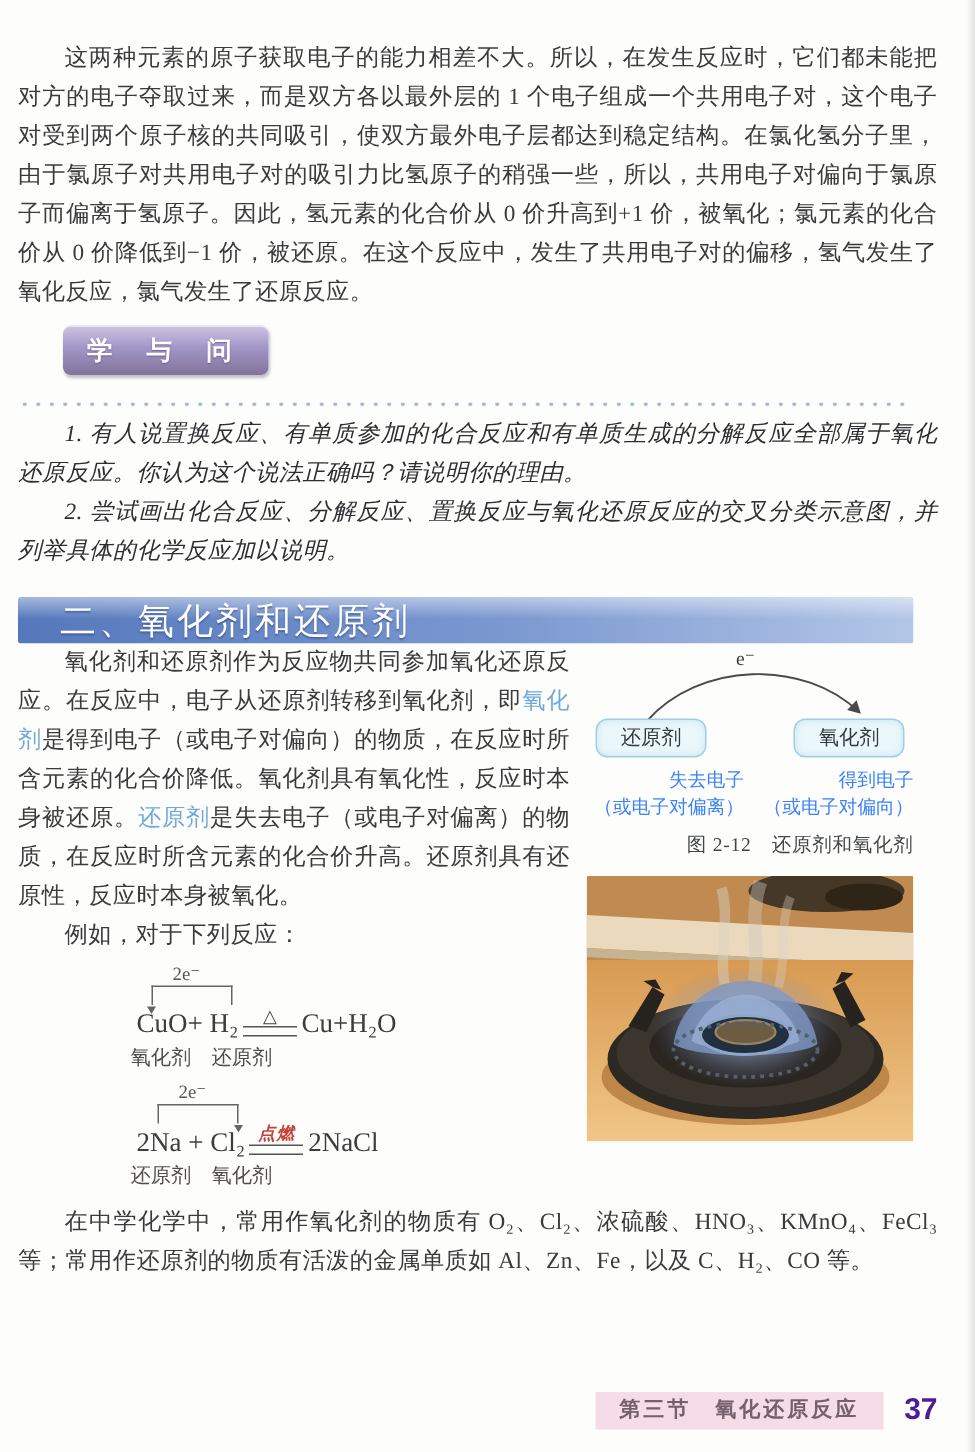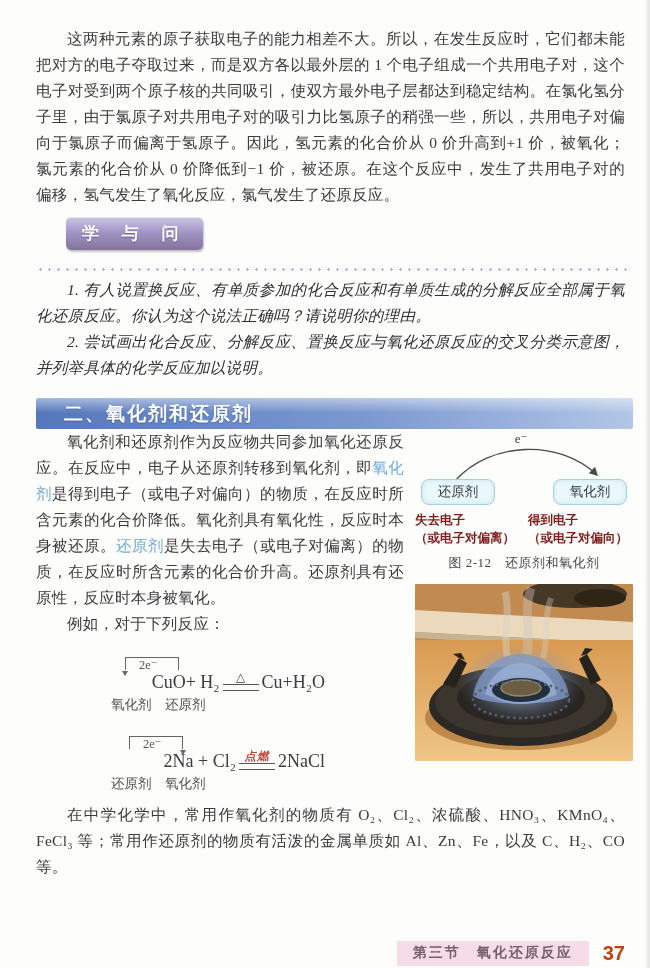--- a/index.html
+++ b/index.html
@@ -6,21 +6,21 @@
   .page{
     position:relative; width:650px; height:968px; margin:0 auto;
     background:#fdfdfb; overflow:hidden;
     font-family:"Liberation Serif","DejaVu Serif",serif;
     color:#3b3b3d;
   }
   .page::after{ 
     content:""; position:absolute; top:0; right:0; width:6px; height:100%;
     background:linear-gradient(90deg, rgba(0,0,0,0), rgba(0,0,0,.10)); pointer-events:none;
   }
-  .content{position:relative; padding:26px 25px 0 36px;}
+  .content{position:relative; padding:26px 25px 0 12px;}
   .body-para{
     margin:0; font-size:15.5px; line-height:26px; letter-spacing:.3px;
     text-align:justify; text-indent:2em;
   }
   .term{color:#6fa9d9;}
   
   .xyw-badge{
     display:inline-block; margin:9px 0 13px 30px; padding:5px 16px;
     background:linear-gradient(180deg,#cdc5e3 0%, #a296c8 45%, #837399 100%);
     border-radius:5px; box-shadow:1px 2px 2px rgba(90,80,120,.35), inset 0 1px 0 rgba(255,255,255,.55);
@@ -42,49 +42,49 @@
   }
   
   .section-bar{
     margin-top:17px; height:31px; width:597px; display:flex; align-items:center;
     background-image:linear-gradient(180deg, rgba(255,255,255,.48), rgba(255,255,255,0) 48%),
                      linear-gradient(90deg,#5578bc 0%, #7b98d0 55%, #b3c6e7 100%);
     border-radius:2px;
   }
   .section-bar span{
     font-family:"Liberation Sans","DejaVu Sans",sans-serif;
-    font-weight:bold; font-size:19px; color:#ffffff; padding-left:28px; letter-spacing:2px;
+    font-weight:normal; font-size:24px; color:#ffffff; padding-left:28px; letter-spacing:2px;
     text-shadow:0 1px 1px rgba(40,60,110,.45);
   }
   
   .columns{display:flex; width:597px;}
   .col-left{width:368px;}
   .col-right{width:218px; margin-left:11px;}
   
   .example-lead{margin-top:0;}
   
   .equation{position:relative; width:210px; margin:4px auto 0 auto; font-size:18px; color:#3c3c3e;}
   .equation .transfer{position:relative; height:29px;}
-  .e-label{position:absolute; top:16px; font-size:12.5px; color:#555; font-style:normal;}
+  .e-label{position:absolute; top:0; font-size:12.5px; color:#555; font-style:normal;}
   .bracket{
     position:absolute; bottom:0; height:12px;
     border-top:1.2px solid #666; border-left:1.2px solid #666; border-right:1.2px solid #666;
   }
   .bracket .arrow{
     position:absolute; width:0; height:0;
     border-left:3.5px solid transparent; border-right:3.5px solid transparent;
     border-top:5.5px solid #666; bottom:-6px;
   }
   .eq1 .e-label{left:24px;}
   .eq1 .bracket{left:10px; width:52px;}
   .eq1 .bracket .arrow{left:-4.2px;}
   .eq2 .e-label{left:28px;}
   .eq2 .bracket{left:14px; width:52px;}
   .eq2 .bracket .arrow{right:-4.2px;}
-  .form-row{white-space:nowrap; line-height:24px;text-align:right;}
+  .form-row{white-space:nowrap; line-height:24px;}
   .cond{
     display:inline-flex; flex-direction:column; align-items:center;
     margin:0 3px; vertical-align:middle; transform:translateY(-3px);
   }
   .cond-top{font-size:12px; line-height:12px; color:#444;}
   .cond-top.red{color:#c4443c; font-size:11.5px; letter-spacing:1px; font-weight:bold;font-style:italic;}
   .cond-lines{display:inline-block; width:36px; height:4.5px; border-top:1.4px solid #555; border-bottom:1.4px solid #555; margin-top:1px;}
   .lab-row{position:relative; height:22px; font-size:13.5px; color:#514e4a;}
   .lab-row .role{position:absolute; top:2px; white-space:nowrap;}
   .lab-row .r1{left:-4px;}
@@ -92,37 +92,37 @@
   
   .diagram{position:relative; width:218px;}
   .d-arc{display:block;}
   .d-boxes{display:flex; justify-content:space-between; margin-top:-6px; padding:0 6px;}
   .d-box{
     width:72px; height:24px; line-height:24px; text-align:center;
     background:#eaf7fb; border:1.3px solid #9fd0e2; border-radius:8px;
     font-size:13.5px; color:#33393d; box-shadow:inset 0 0 4px rgba(160,210,230,.5);
   }
   .d-notes{display:flex; justify-content:space-between; margin-top:6px;}
-  .d-note{width:105px; text-align:left; font-size:12.5px; line-height:18px; color:#7f1d1d;font-weight:bold;}
-  .fig-caption{margin-top:7px; text-align:center; font-size:13px; color:#44474a; letter-spacing:.5px;}
+  .d-note{width:105px; text-align:right; font-size:12.5px; line-height:18px; color:#3b82f6;}
+  .fig-caption{margin-top:7px; text-align:right; font-size:13px; color:#44474a; letter-spacing:.5px;}
   .photo{margin-top:12px; width:218px; height:177px; border-radius:1px; overflow:hidden;}
   
   .closing{margin-top:7px;}
   
   .footer{
-    position:absolute; right:25px; bottom:2px; display:flex; align-items:center;
+    position:absolute; right:25px; bottom:15px; display:flex; align-items:center;
   }
   .footer-band{
     display:inline-block; background:#f6dce6; color:#75616d;
     font-family:"Liberation Sans","DejaVu Sans",sans-serif; font-weight:bold;
     font-size:14px; letter-spacing:2px; padding:3px 16px 4px 16px;
   }
   .footer-page{
     font-family:"Liberation Sans","DejaVu Sans",sans-serif; font-weight:bold;
-    font-size:20px; color:#c2410c; margin-left:14px;
+    font-size:20px; color:#4c1d95; margin-left:14px;
   }
 </style>
 </head>
 <body>
 
 <div class="page">
   <div class="content">
 
     <p class="body-para">这两种元素的原子获取电子的能力相差不大。所以，在发生反应时，它们都未能把对方的电子夺取过来，而是双方各以最外层的 1 个电子组成一个共用电子对，这个电子对受到两个原子核的共同吸引，使双方最外电子层都达到稳定结构。在氯化氢分子里，由于氯原子对共用电子对的吸引力比氢原子的稍强一些，所以，共用电子对偏向于氯原子而偏离于氢原子。因此，氢元素的化合价从 0 价升高到+1 价，被氧化；氯元素的化合价从 0 价降低到−1 价，被还原。在这个反应中，发生了共用电子对的偏移，氢气发生了氧化反应，氯气发生了还原反应。</p>
 

